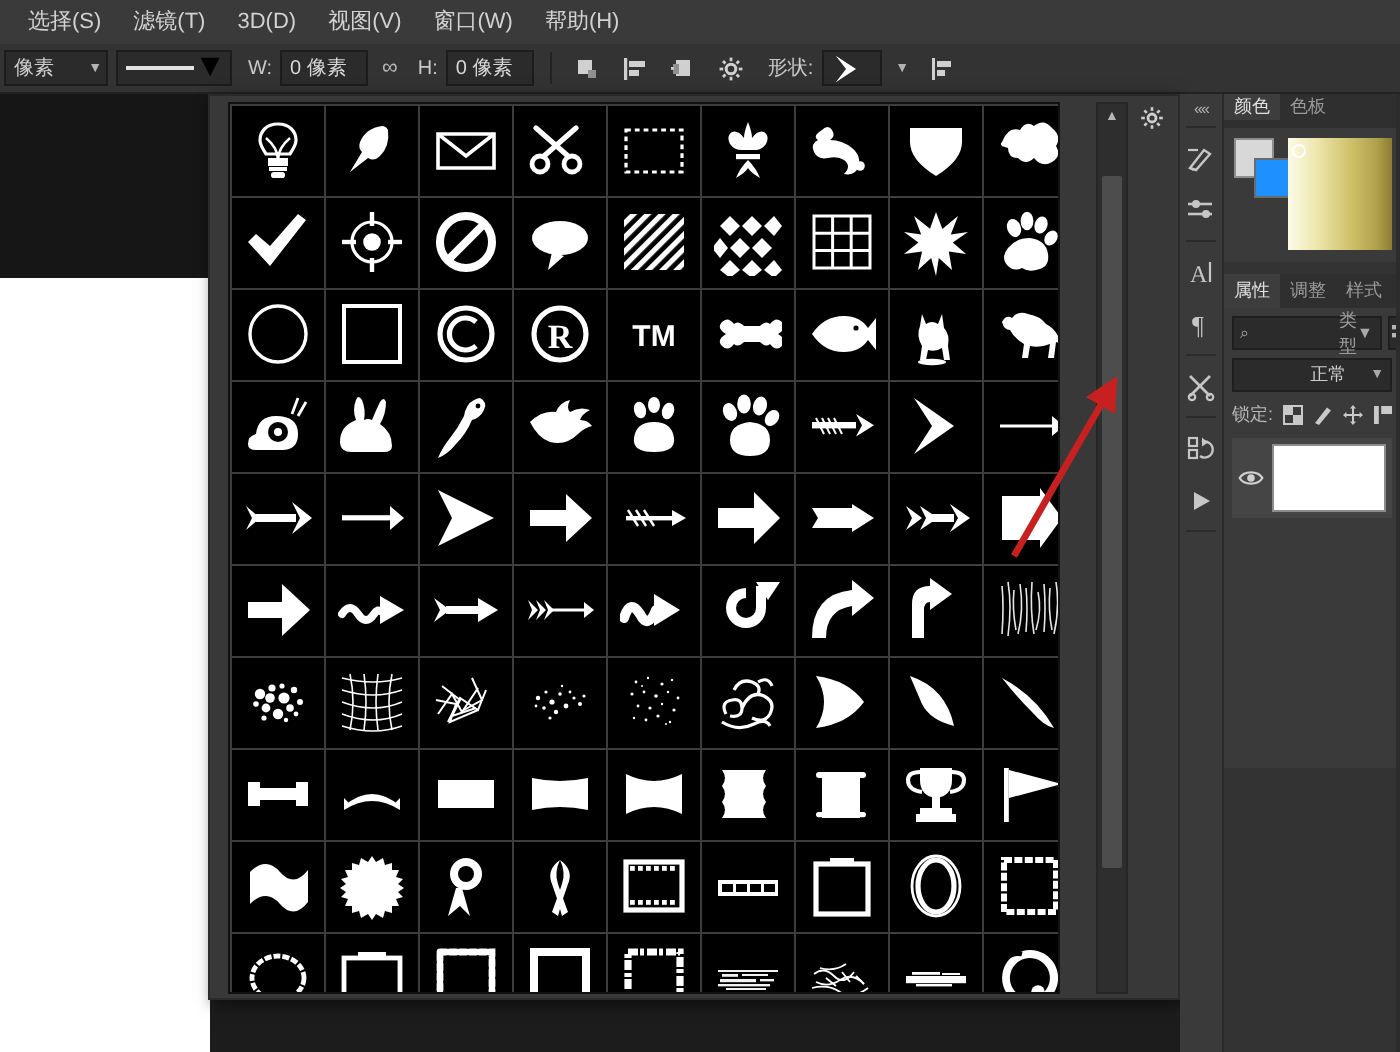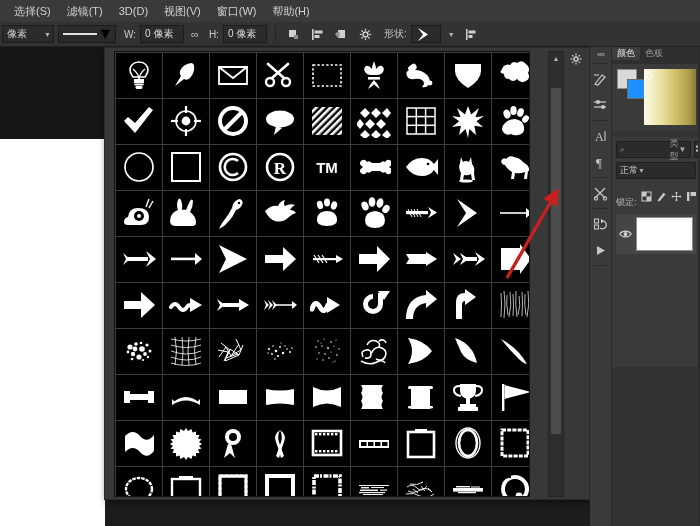--- a/index.html
+++ b/index.html
@@ -182,25 +182,25 @@
   }
   .filter-sel .ftxt { font-size: 9px; color: #9d9d9d; padding-left: 40px; }
   .filter-sel .fi { font-size: 8px; color: #a8a8a8; margin-right: 2px; }
   .filter-toggle {
     width: 16px; height: 17px; background: #2b2b2b; border: 1px solid #1f1f1f;
     display: flex; align-items: center; justify-content: center; color: #b6b6b6;
   }
   .blend-row { margin-top: 4px; display: flex; }
   .blend-sel {
     flex: 1; height: 17px; background: #2b2b2b; border: 1px solid #1f1f1f;
-    display: flex; align-items: center; justify-content: flex-start;
-    padding: 0 3px; font-size: 9px; color: #cccccc;
+    display: flex; align-items: center; justify-content: flex-end;
+    padding: 0 3px; font-size: 9px; color: #cccccc; gap: 12px;
   }
   .lock-row { margin-top: 5px; display: flex; align-items: center; gap: 4px; }
-  .lock-label { font-size: 9px; color: #b8b8b8; white-space: nowrap; margin-top: 12px; }
+  .lock-label { font-size: 9px; color: #b8b8b8; white-space: nowrap; }
   .lock-icon { color: #c9c9c9; display: flex; align-items: center; }
   .layer-row {
     margin-top: 5px; display: flex; align-items: center; gap: 4px;
     background: #454545; height: 40px; padding: 0 3px;
   }
   .eye { color: #cfcfcf; display: flex; align-items: center; }
   .layer-thumb {
     width: 58px; height: 34px; background: #ffffff; border: 1px solid #8c8c8c;
   }
   .dock-edge {
@@ -1099,20 +1099,25 @@
           <div class="sw-fore"></div>
           <div class="sw-back"></div>
         </div>
         <div class="color-ramp">
           <div class="ramp-cursor"></div>
         </div>
       </div>
 
       <div class="panel-gap"></div>
 
+      <div class="props-tabs">
+        <div class="ptab active">属性</div>
+        <div class="ptab">调整</div>
+        <div class="ptab">样式</div>
+      </div>
 
       <div class="layers-body">
 
         <div class="filter-row">
           <div class="filter-sel">
             <span style="display:flex;align-items:center;gap:3px;">
               <span class="fi">⌕</span>
               <span class="ftxt">类型</span>
             </span>
             <span class="fi">▼</span>

